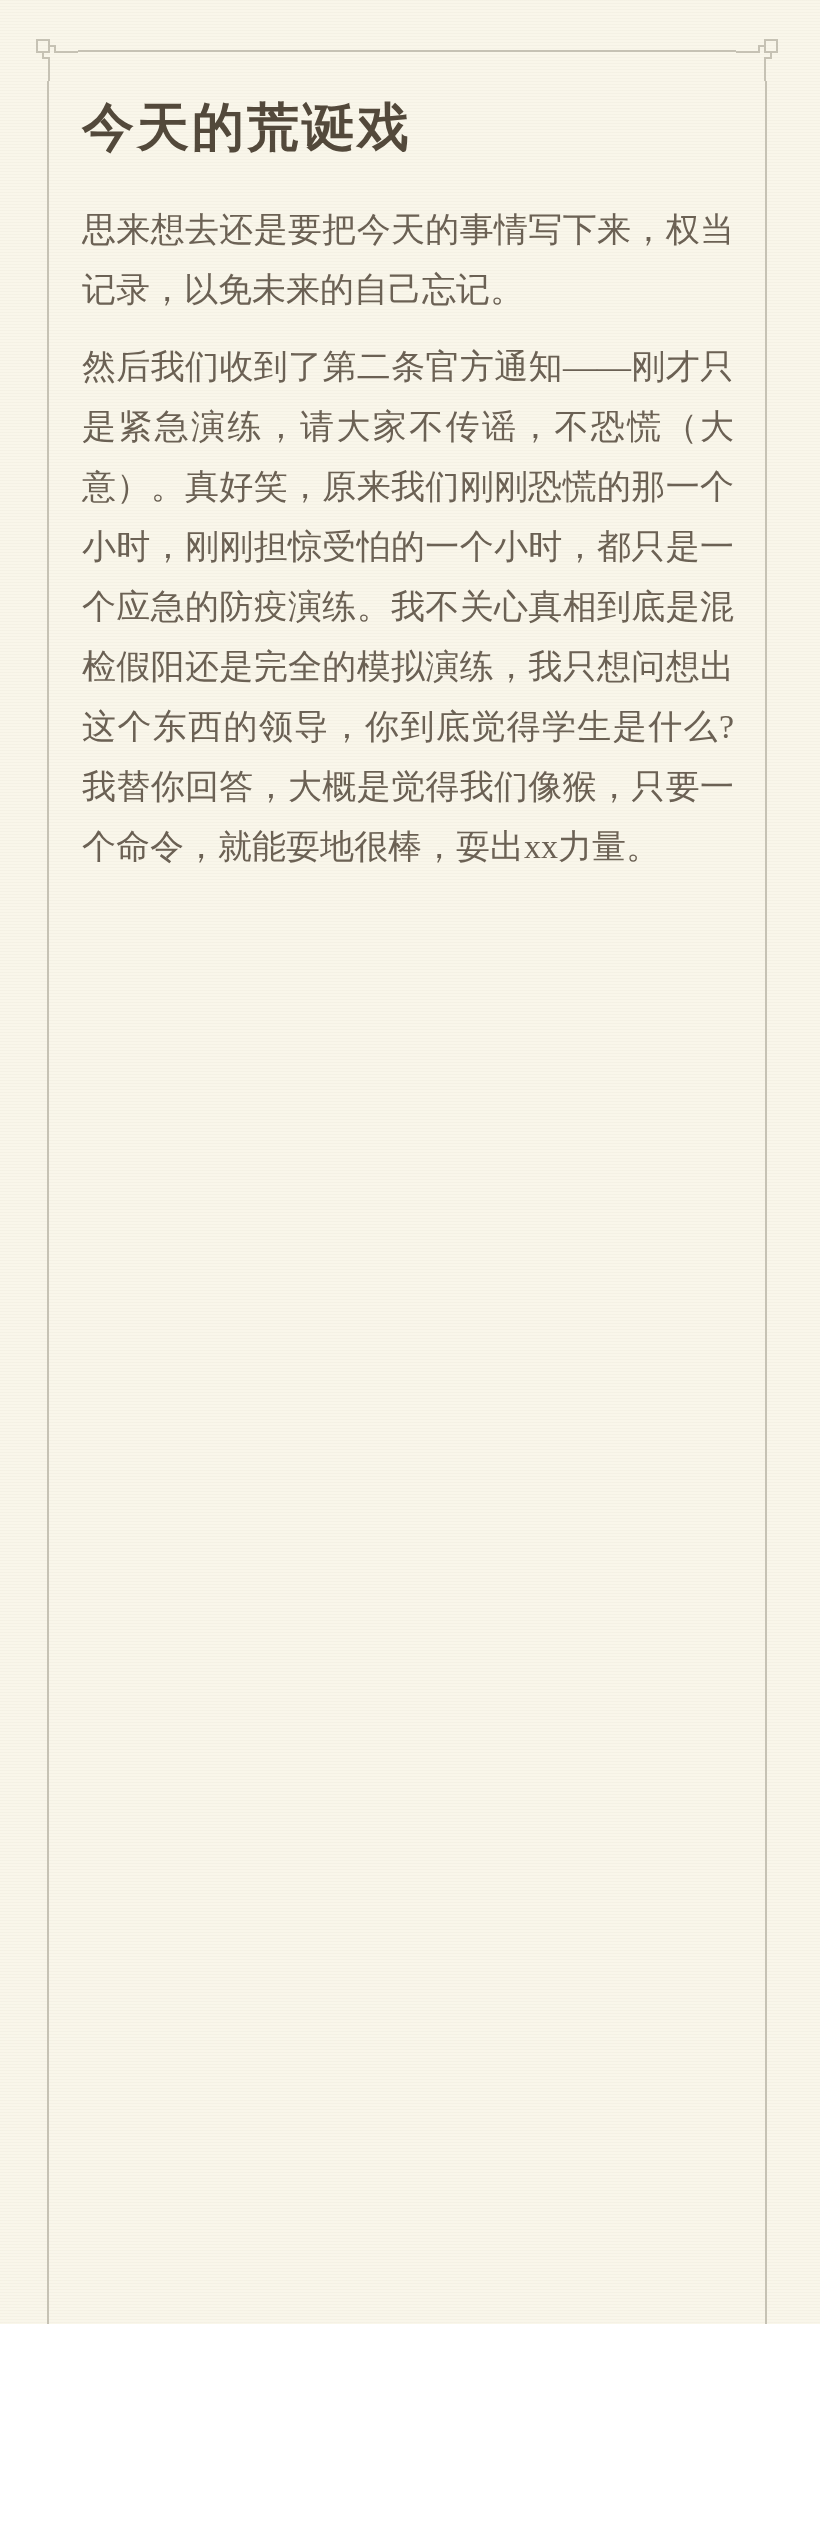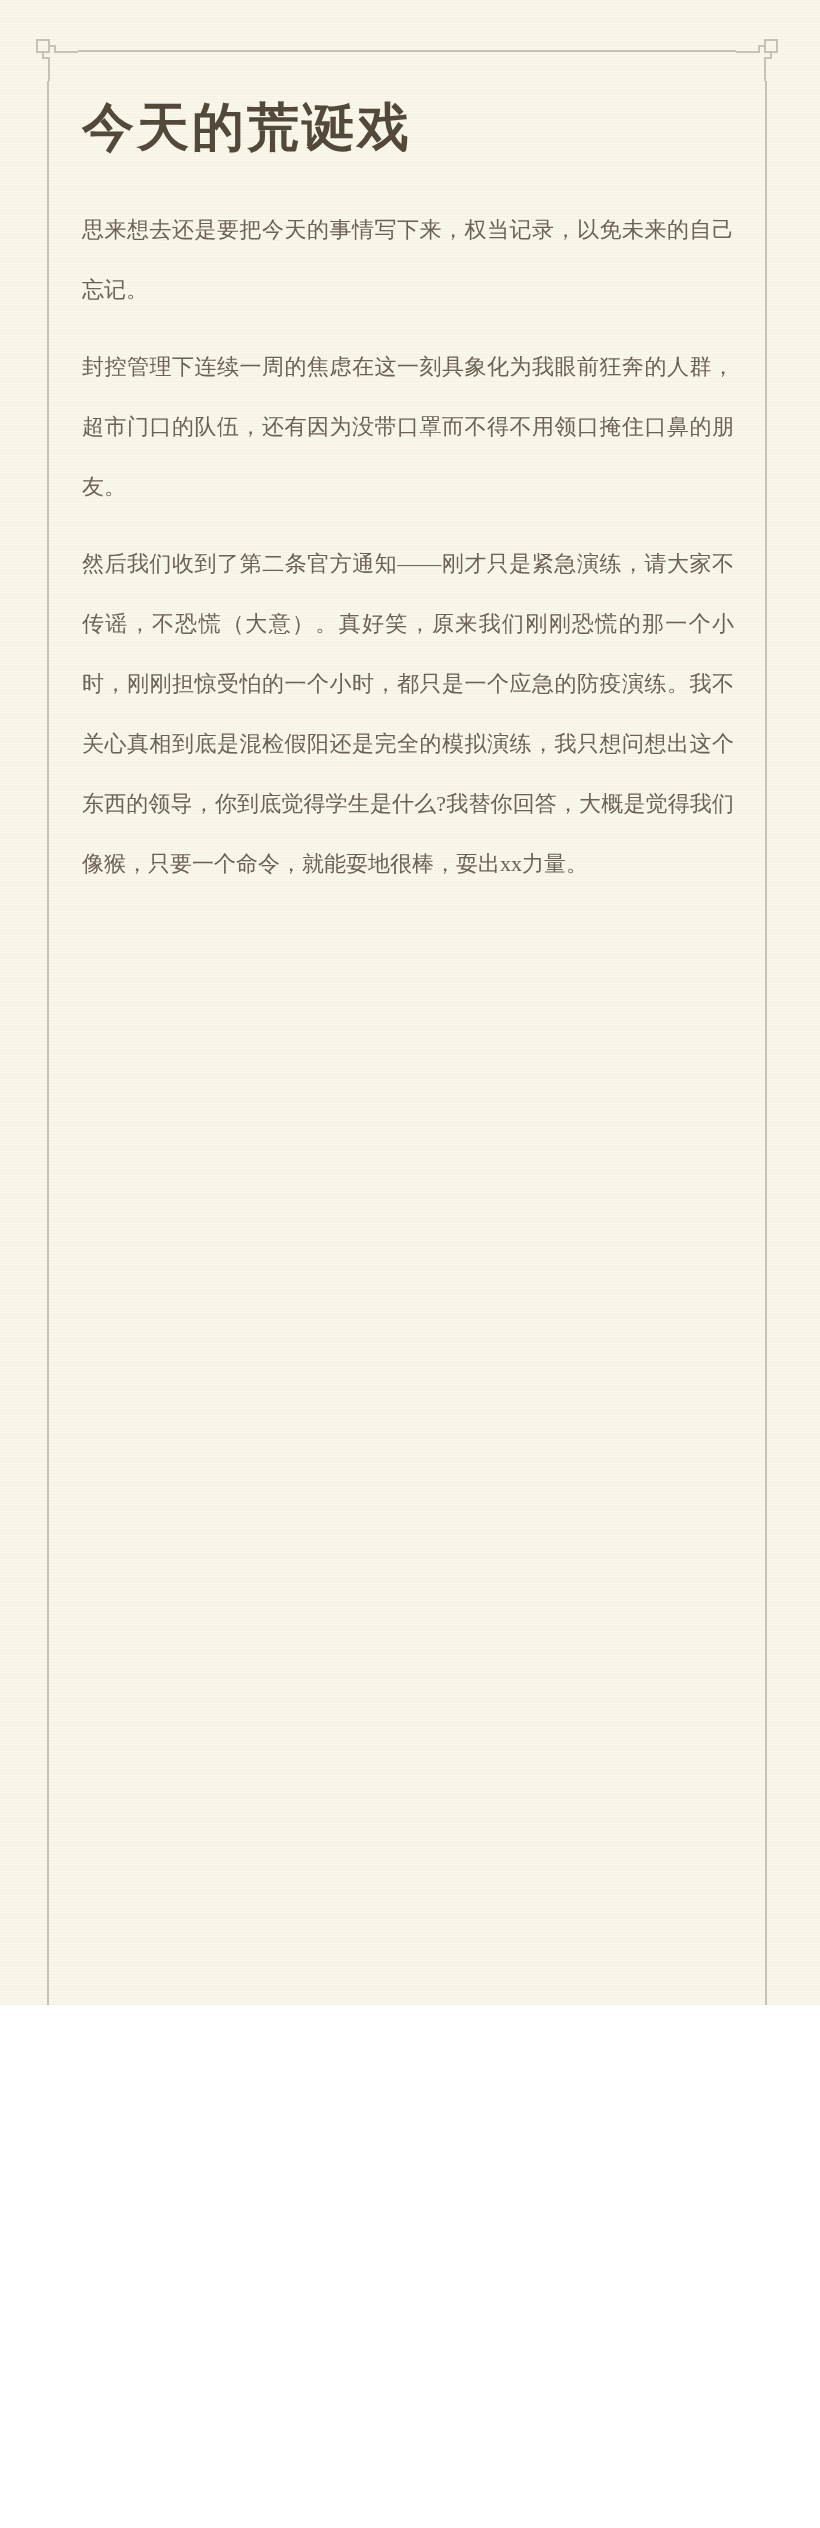--- a/index.html
+++ b/index.html
@@ -1,21 +1,21 @@
 <!DOCTYPE html>
 <html lang="zh"><head>
 <meta charset="utf-8">
 <style>
   html,body{margin:0;padding:0;}
   body{
     width:820px;height:2528px;
     font-family:"Liberation Serif","DejaVu Serif",serif;
   }
   .screen{
-    position:relative;width:820px;height:2005px;overflow:hidden;
+    position:relative;width:820px;height:2324px;overflow:hidden;
     background-color:#f9f6ea;
     background-image:repeating-linear-gradient(
       180deg,
       rgba(120,110,90,0.035) 0px, rgba(120,110,90,0.035) 1px,
       rgba(255,255,255,0.0) 1px, rgba(255,255,255,0.0) 3px);
   }
   
   .edge{position:absolute;background:#c6c2b4;}
   .edge-top   {left:78px;  top:50px;   width:658px; height:2px;}
   .edge-bottom{left:78px;  top:2397px; width:658px; height:2px;}
@@ -31,21 +31,21 @@
   .content{
     position:absolute;left:82px;top:96px;width:660px;
   }
   .note-title{
     margin:0 0 40px 0;
     font-size:52px;line-height:64px;font-weight:700;
     letter-spacing:3px;color:#53493b;
   }
   .note-body p{
     margin:0 8px 17px 0;
-    font-size:22px;line-height:60px;
+    font-size:34px;line-height:60px;
     text-align:justify;
     color:#6b6154;
   }
   .note-body p:last-child{margin-bottom:0;}
   
   .attribution{
     position:absolute;left:0;top:2436px;width:820px;
     text-align:center;
     font-size:26px;line-height:34px;
     letter-spacing:2px;
@@ -88,20 +88,19 @@
       <rect x="3" y="3" width="12" height="12"></rect>
       <path d="M 15 9 H 21 V 15 H 44"></path>
       <path d="M 9 15 V 21 H 15 V 44"></path>
     </svg>
   </div>
 
   <div class="content">
     <h1 class="note-title">今天的荒诞戏</h1>
     <div class="note-body">
       <p>思来想去还是要把今天的事情写下来，权当记录，以免未来的自己忘记。</p>
-      <p>封控管理下连续一周的焦虑在这一刻具象化为我眼前狂奔的人群，超市门口的队伍，还有因为没带口罩而不得不用领口掩住口鼻的朋友。</p>
       <p>然后我们收到了第二条官方通知——刚才只是紧急演练，请大家不传谣，不恐慌（大意）。真好笑，原来我们刚刚恐慌的那一个小时，刚刚担惊受怕的一个小时，都只是一个应急的防疫演练。我不关心真相到底是混检假阳还是完全的模拟演练，我只想问想出这个东西的领导，你到底觉得学生是什么?我替你回答，大概是觉得我们像猴，只要一个命令，就能耍地很棒，耍出xx力量。</p>
     </div>
   </div>
 
   <div class="attribution">来自 小米笔记</div>
 
 </div>
 
 </body></html>

